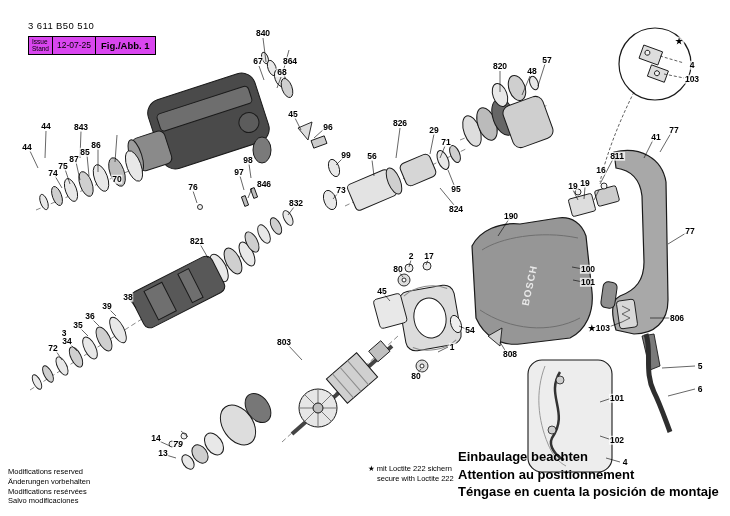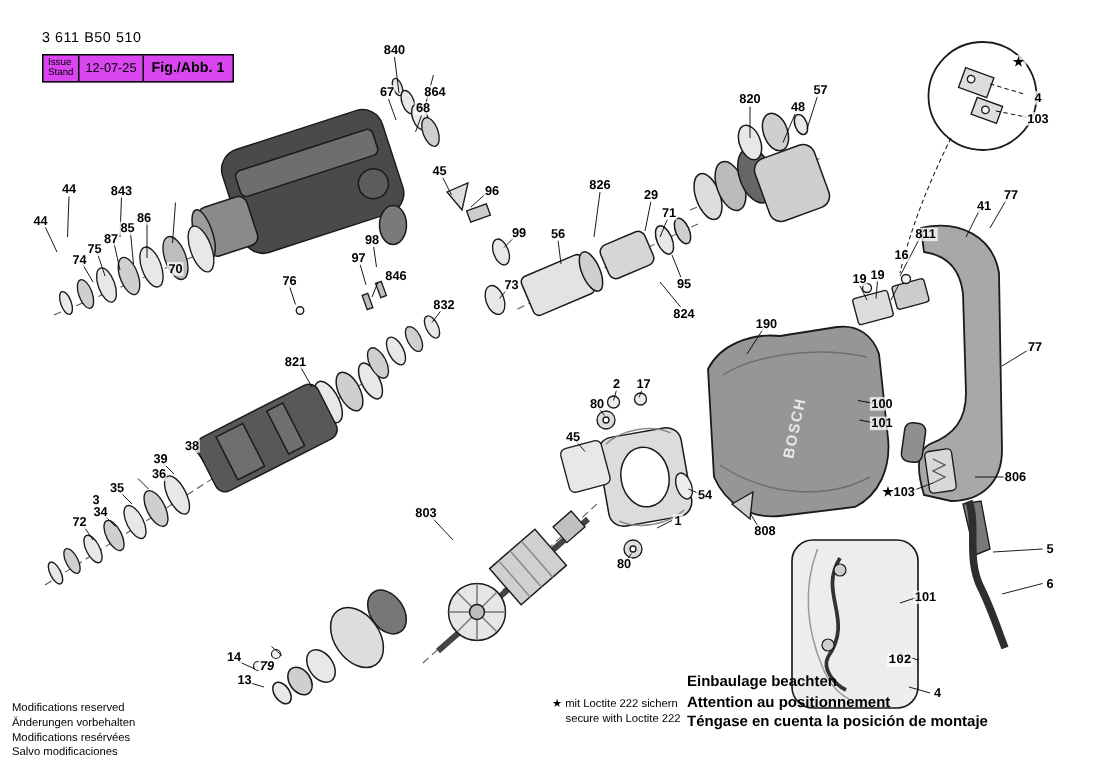--- a/index.html
+++ b/index.html
@@ -12,21 +12,21 @@
   .header{position:absolute;left:28px;top:20px;}
   .pn{font-size:9.5px;letter-spacing:.4px;margin-bottom:5px;}
   .issue-row{display:flex;align-items:stretch;border:1.2px solid #000;width:max-content;background:#d946ef;}
   .issue-labels{display:flex;flex-direction:column;justify-content:center;font-size:6.5px;
                 line-height:1.15;padding:1px 3px;border-right:1px solid #000;}
   .date{font-size:8.5px;display:flex;align-items:center;padding:0 4px;border-right:1.2px solid #000;}
   .figbox{font-size:9.5px;font-weight:bold;display:flex;align-items:center;padding:1px 5px;}
   .footer-left{position:absolute;left:8px;bottom:10px;font-size:7.5px;line-height:1.3;}
   .loctite{position:absolute;left:368px;top:464px;font-size:7.5px;line-height:1.35;}
   .loctite .l2{padding-left:9px;}
-  .install-note{position:absolute;left:458px;top:448px;font-size:10px;font-weight:bold;line-height:1.35;}
+  .install-note{position:absolute;left:458px;top:448px;font-size:13px;font-weight:bold;line-height:1.35;}
 </style>
 </head>
 <body>
 
 <div class="page">
 
   <svg width="730" height="516" viewBox="0 0 730 516">
 
     <g stroke="#555" stroke-width="0.7" stroke-dasharray="5 3" fill="none">
       <line x1="30" y1="390" x2="260" y2="244"></line>
@@ -335,21 +335,21 @@
       <span class="callout" style="left: 239px; top: 172px;">97</span>
       <span class="callout" style="left: 248px; top: 160px;">98</span>
       <span class="callout" style="left: 293px; top: 114px;">45</span>
       <span class="callout" style="left: 328px; top: 127px;">96</span>
       <span class="callout" style="left: 346px; top: 155px;">99</span>
       <span class="callout" style="left: 341px; top: 190px;">73</span>
       <span class="callout" style="left: 296px; top: 203px;">832</span>
       <span class="callout" style="left: 197px; top: 241px;">821</span>
       <span class="callout" style="left: 128px; top: 297px;">38</span>
       <span class="callout" style="left: 107px; top: 306px;">39</span>
-      <span class="callout" style="left: 90px; top: 316px; margin-left: 16px;">36</span>
+      <span class="callout" style="left: 90px; top: 316px;">36</span>
       <span class="callout" style="left: 78px; top: 325px;">35</span>
       <span class="callout" style="left: 64px; top: 333px;">3</span>
       <span class="callout" style="left: 67px; top: 341px;">34</span>
       <span class="callout" style="left: 53px; top: 348px;">72</span>
       <span class="callout" style="left: 411px; top: 256px;">2</span>
       <span class="callout" style="left: 429px; top: 256px;">17</span>
       <span class="callout" style="left: 398px; top: 269px;">80</span>
       <span class="callout" style="left: 382px; top: 291px;">45</span>
       <span class="callout" style="left: 470px; top: 330px;">54</span>
       <span class="callout" style="left: 452px; top: 347px;">1</span>
@@ -359,21 +359,21 @@
       <span class="callout" style="left: 588px; top: 269px;">100</span>
       <span class="callout" style="left: 588px; top: 282px;">101</span>
       <span class="callout" style="left: 599px; top: 328px;">★103</span>
       <span class="callout" style="left: 677px; top: 318px;">806</span>
       <span class="callout" style="left: 700px; top: 366px;">5</span>
       <span class="callout" style="left: 700px; top: 389px;">6</span>
       <span class="callout" style="left: 156px; top: 438px;">14</span>
       <span class="callout" style="left: 178px; top: 444px; font-style: italic;">79</span>
       <span class="callout" style="left: 163px; top: 453px;">13</span>
       <span class="callout" style="left: 617px; top: 398px;">101</span>
-      <span class="callout" style="left: 600px; top: 440px; font-family: Liberation Mono, monospace;">102</span>
+      <span class="callout" style="left: 617px; top: 440px;">102</span>
       <span class="callout" style="left: 625px; top: 462px;">4</span>
     </div>
 
   <div class="header">
     <div class="pn">3 611 B50 510</div>
     <div class="issue-row">
       <div class="issue-labels">
         <span>Issue</span>
         <span>Stand</span>
       </div>

